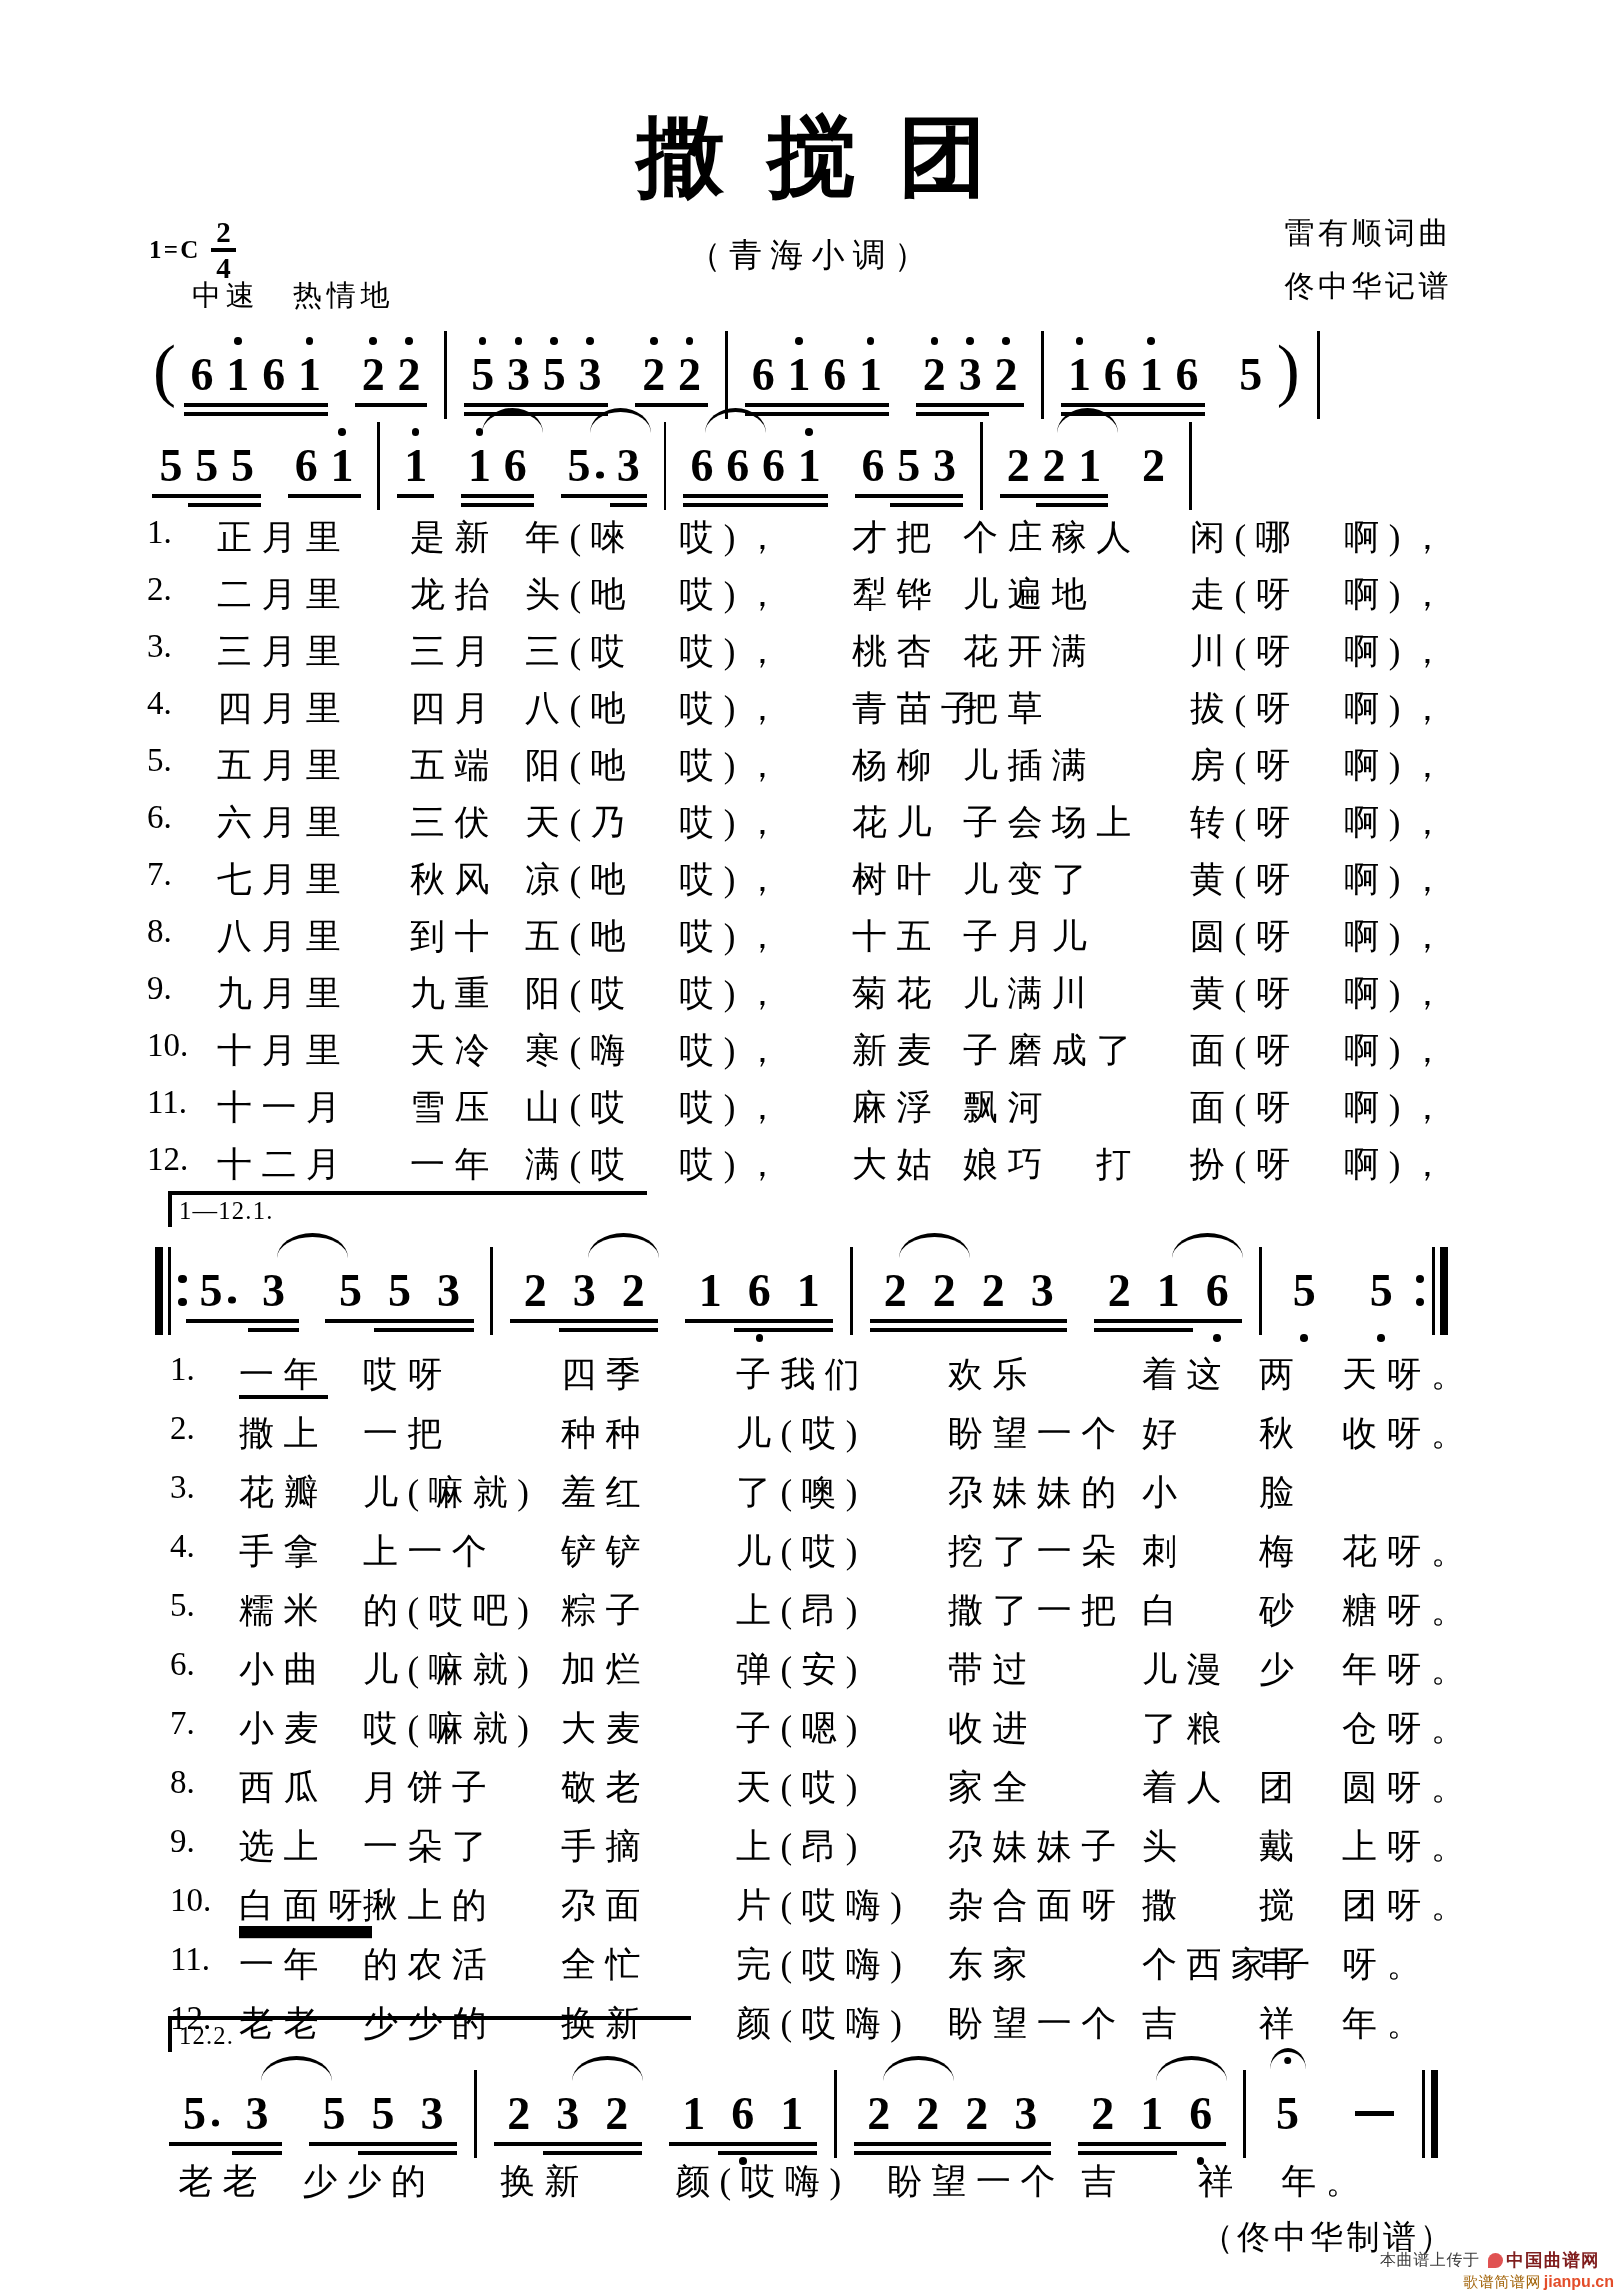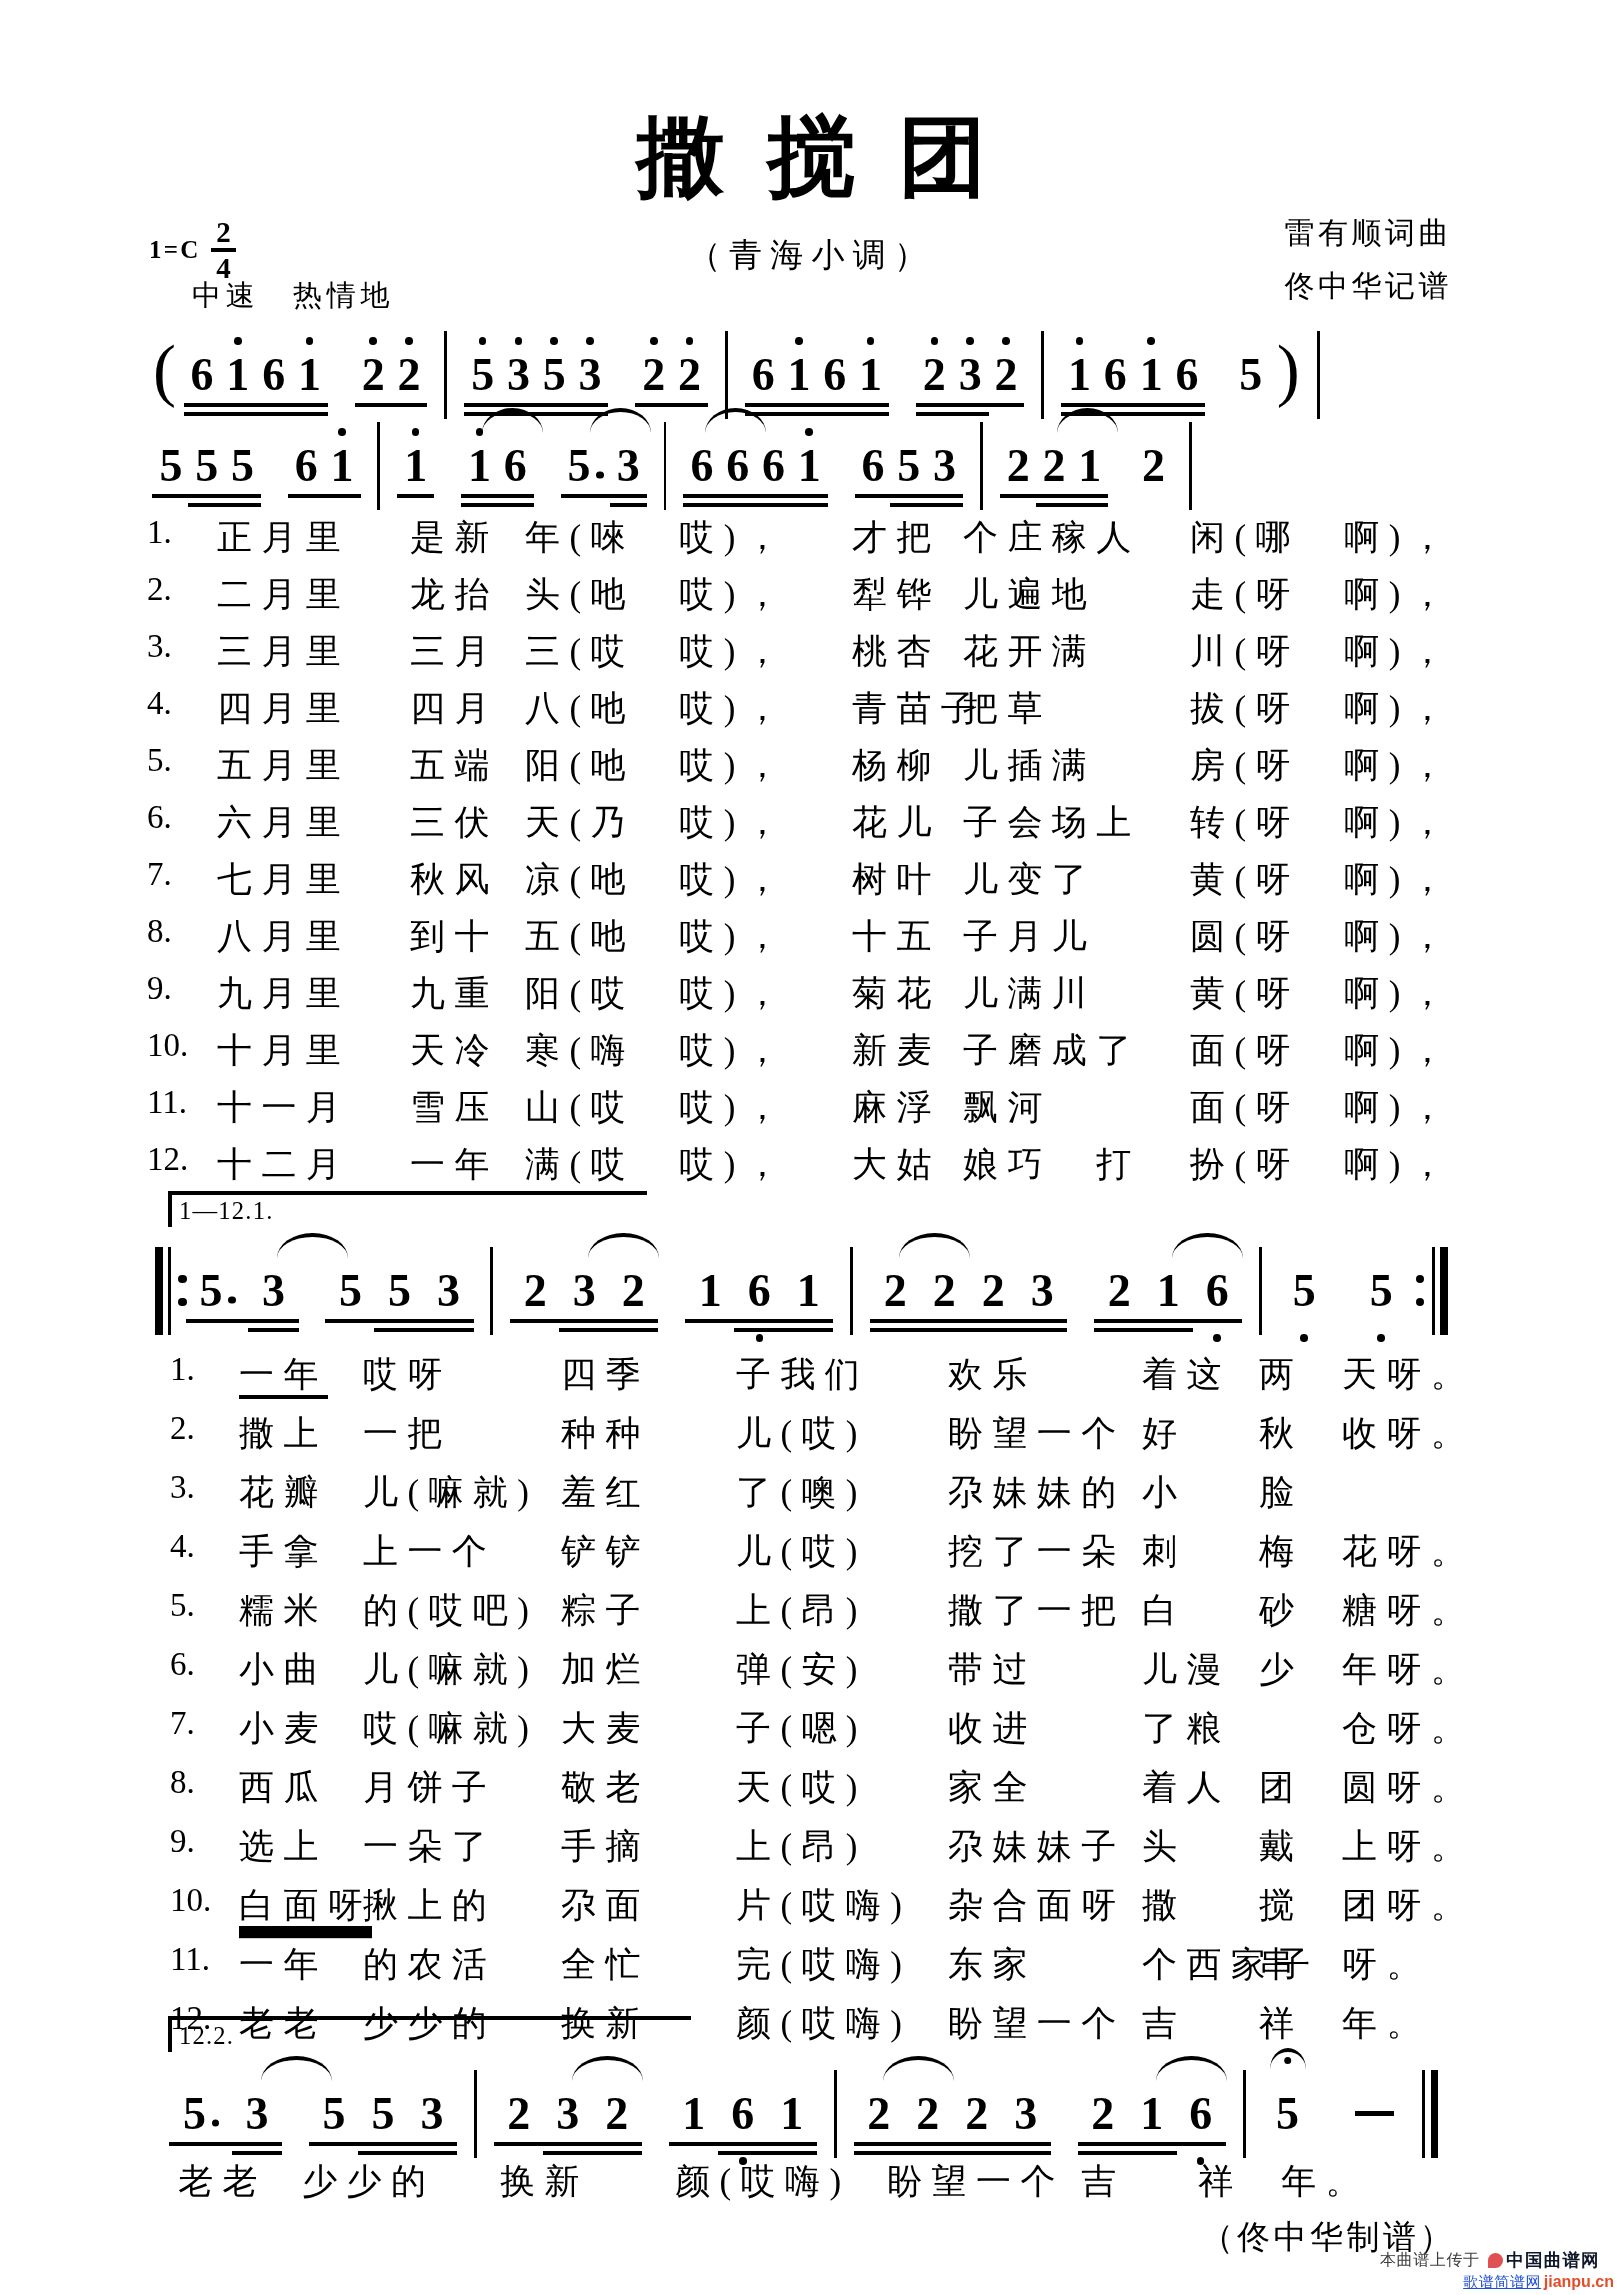--- a/index.html
+++ b/index.html
@@ -69,23 +69,23 @@
   .vnum{font-size:33px;}
   .vcell{font-size:35px;letter-spacing:9.4px;white-space:nowrap;}
   .vcell .ul1{border-bottom:4.1px solid #000;padding-bottom:1.2px;}
   .vcell .ul2{border-bottom:4.1px solid #000;box-shadow:0 8.2px 0 #000;padding-bottom:1.2px;}
   
   .watermark{position:absolute;right:-32px;top:2248px;width:275px;height:53px;overflow:hidden;
              font-family:"Liberation Sans","DejaVu Sans",sans-serif;}
   .wm1{display:flex;align-items:center;white-space:nowrap;}
   .wm1 .wmtxt{font-size:16px;color:#3c3c3c;letter-spacing:0.6px;}
   .wmlogo{display:inline-block;width:15px;height:15px;border-radius:50% 50% 50% 0;background:#e05252;margin:0 3.5px 0 8.2px;}
-  .wmcn{font-size:17.5px;font-weight:700;color:#0f172a;letter-spacing:1.2px;}
+  .wmcn{font-size:17.5px;font-weight:700;color:#7f1d1d;letter-spacing:1.2px;}
   .wm2{text-align:right;white-space:nowrap;padding-right:41px;margin-top:1.2px;}
-  .wm2 .g{font-size:15px;color:#1d4ed8;letter-spacing:0.6px;text-decoration:underline;}
+  .wm2 .g{font-size:15px;color:#a16207;letter-spacing:0.6px;}
   .wm2 .r{font-size:16px;color:#e34d2a;font-weight:700;}
 </style>
 </head>
 <body>
 
 <div class="page">
 
   <div class="title">撒搅团</div>
   <div class="subtitle">（青海小调）</div>
 

